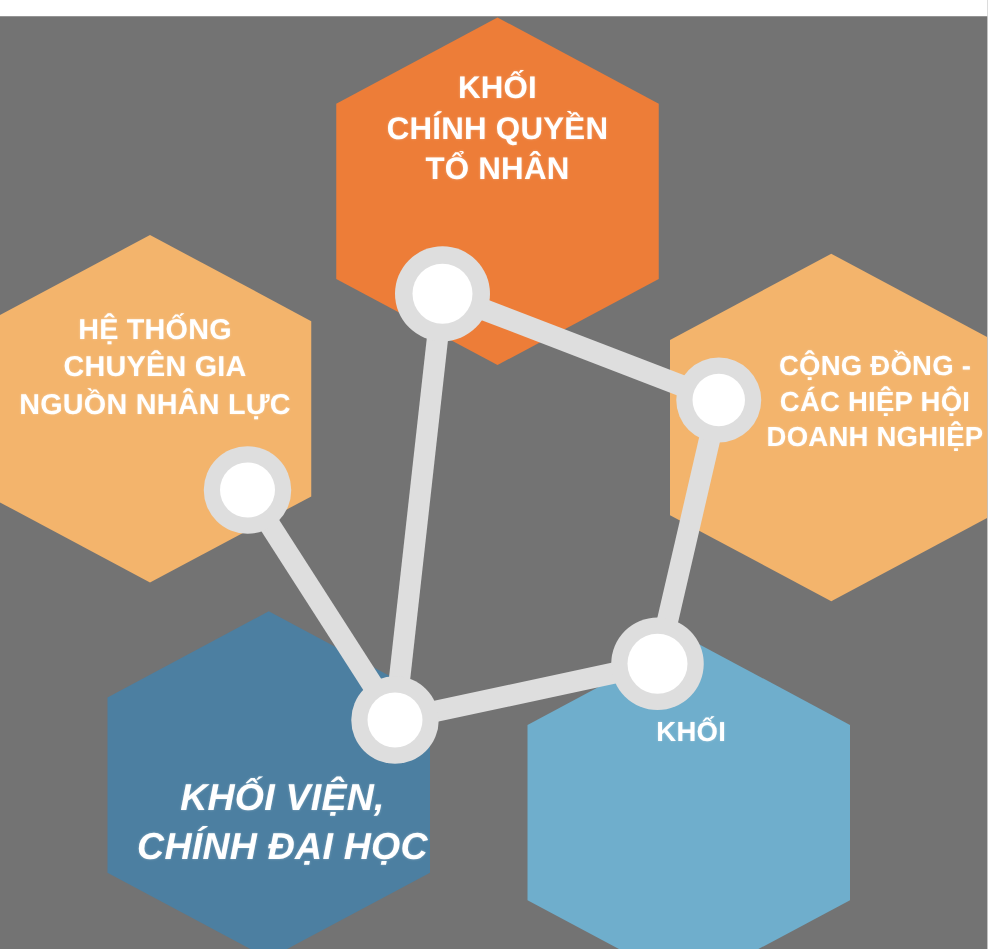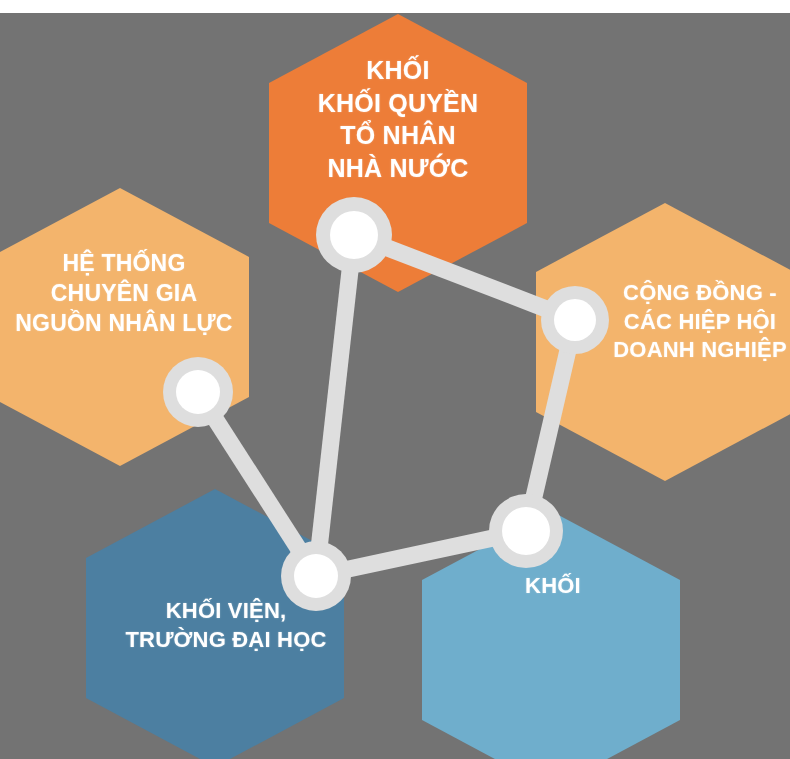--- a/index.html
+++ b/index.html
@@ -76,19 +76,19 @@
           <circle cx="316" cy="563" r="35" fill="#DEDEDE"></circle>
           <circle cx="316" cy="563" r="22" fill="#FFFFFF"></circle>
         </g>
         <g>
           <circle cx="526" cy="518" r="37" fill="#DEDEDE"></circle>
           <circle cx="526" cy="518" r="24" fill="#FFFFFF"></circle>
         </g>
       </g>
   </svg>
   <div id="label-layer">
-      <div class="hex-label" style="font-size: 25px; left: 208px; top: 41px; width: 380px;"><span>KHỐI</span><span>KHỐI QUYỀN</span><span>TỔ NHÂN</span><span>NHÀ NƯỚC</span></div>
+      <div class="hex-label" style="font-size: 25px; left: 208px; top: 41px; width: 380px;"><span>KHỐI</span><span>CHÍNH QUYỀN</span><span>TỔ NHÂN</span></div>
       <div class="hex-label" style="font-size: 23px; left: -66px; top: 236.15px; width: 380px;"><span>HỆ THỐNG</span><span>CHUYÊN GIA</span><span>NGUỒN NHÂN LỰC</span></div>
       <div class="hex-label" style="font-size: 22px; left: 510px; top: 266.1px; width: 380px;"><span>CỘNG ĐỒNG -</span><span>CÁC HIỆP HỘI</span><span>DOANH NGHIỆP</span></div>
-      <div class="hex-label" style="font-size: 22px; left: 36px; top: 584px; width: 380px;"><span>KHỐI VIỆN,</span><span>TRƯỜNG ĐẠI HỌC</span></div>
+      <div class="hex-label" style="font-size: 30px; left: 36px; top: 606px; width: 380px; font-style: italic;"><span>KHỐI VIỆN,</span><span>CHÍNH ĐẠI HỌC</span></div>
       <div class="hex-label" style="font-size: 22px; left: 363px; top: 559.1px; width: 380px;"><span>KHỐI</span></div>
     </div>
 </div>
 
 </body></html>

